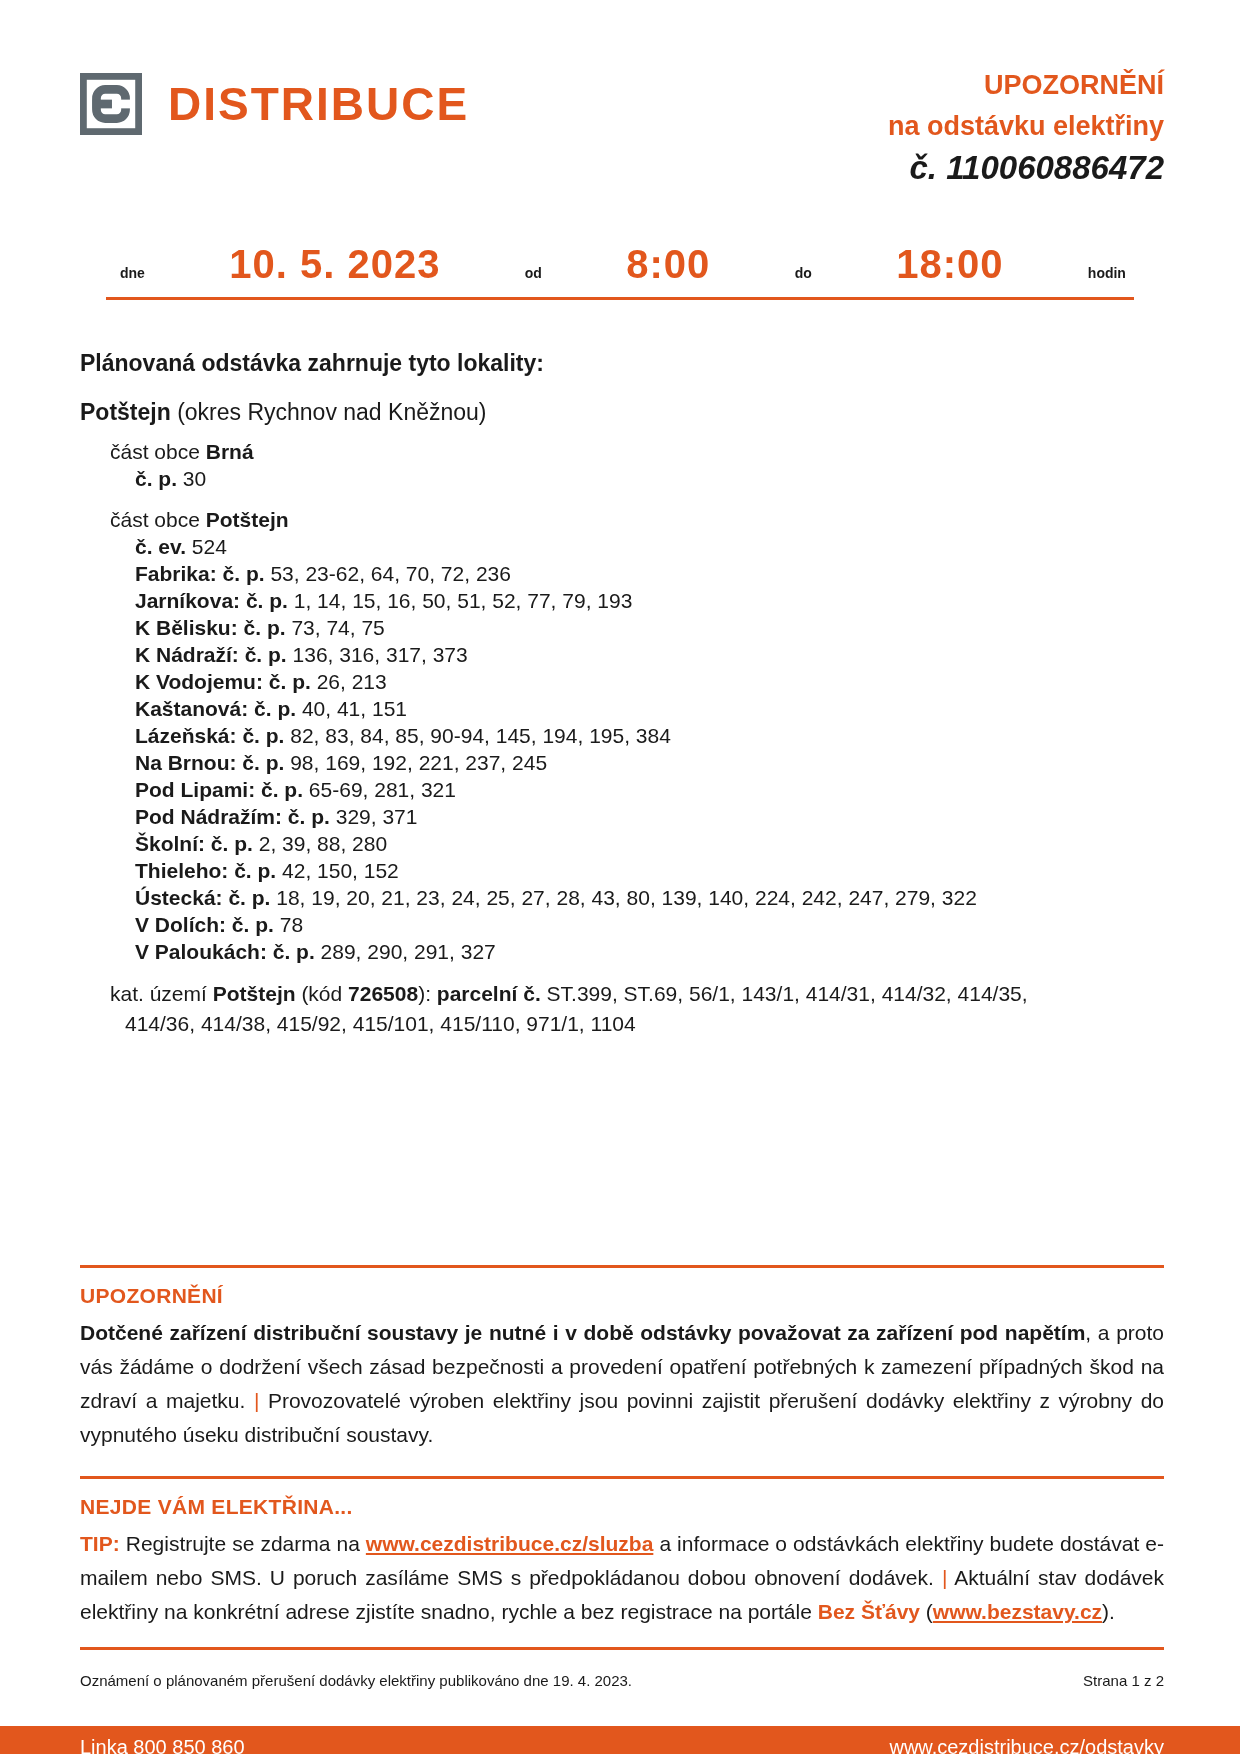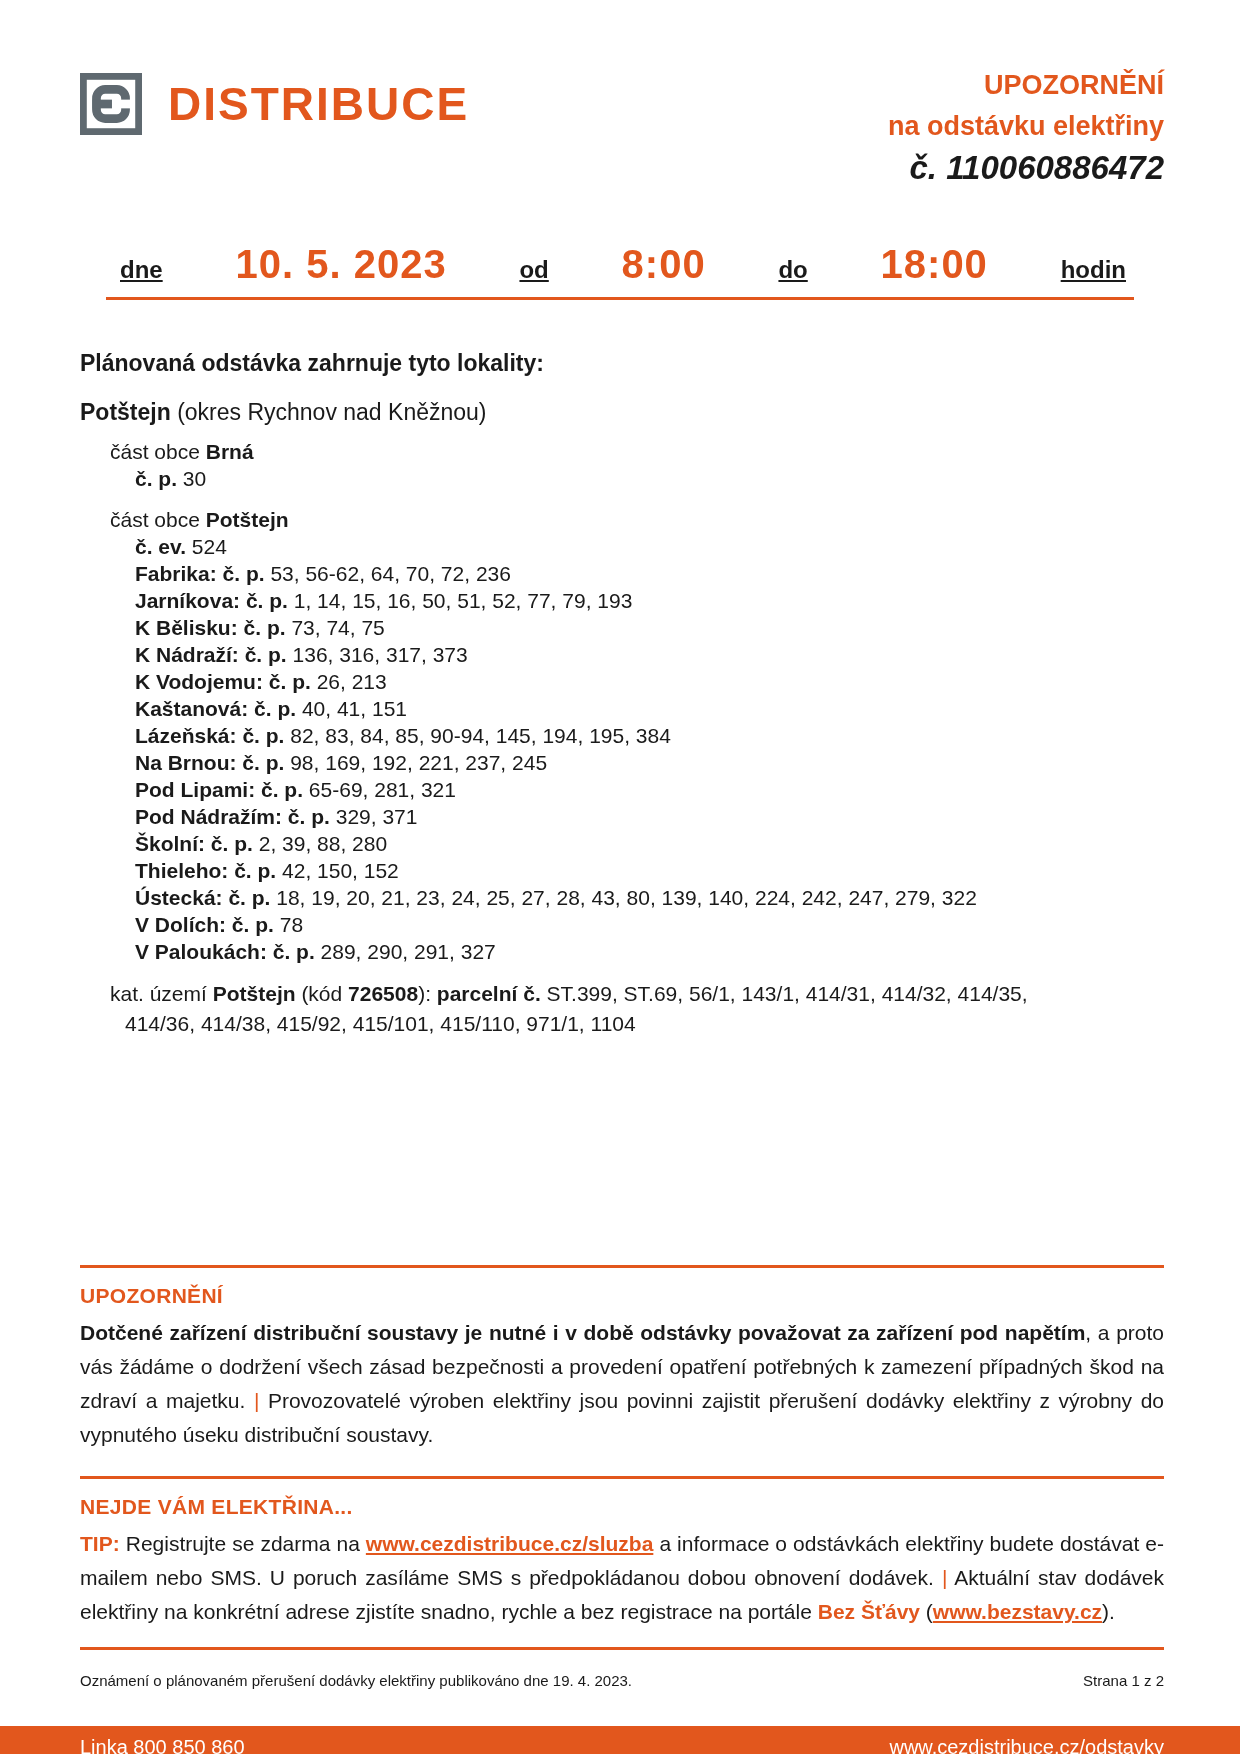--- a/index.html
+++ b/index.html
@@ -25,21 +25,21 @@
   .notice{text-align:right;}
   .notice-l1{font-size:27px;font-weight:bold;color:var(--accent);line-height:41px;}
   .notice-l3{font-size:33px;font-weight:bold;color:var(--ink);line-height:41px;font-style:italic;}
 
   
   .schedule{
     display:flex;justify-content:space-between;align-items:baseline;
     margin:54px 30px 0 26px;padding:0 8px 10px 14px;
     border-bottom:3px solid var(--accent);
   }
-  .sl{font-size:24px;font-weight:bold;text-decoration:underline;}
+  .sl{font-size:14px;font-weight:bold;}
   .sv{font-size:40px;font-weight:bold;color:var(--accent);letter-spacing:1px;}
 
   
   .loc-heading{margin:50px 0 0;font-size:23px;font-weight:bold;}
   .municipality{margin-top:22px;font-size:23px;}
   .parts{margin-top:12px;font-size:21px;}
   .part{margin-bottom:14px;}
   .part-label{padding-left:30px;line-height:27px;}
   .entry{padding-left:55px;line-height:27px;}
   .b{font-weight:bold;}
@@ -108,21 +108,21 @@
     </div>
 
     <div class="parts">
         <div class="part">
           <div class="part-label"><span>část obce </span><span class="b">Brná</span></div>
           <div class="entry"><span class="b">č. p. </span><span>30</span></div>
         </div>
         <div class="part">
           <div class="part-label"><span>část obce </span><span class="b">Potštejn</span></div>
           <div class="entry"><span class="b">č. ev. </span><span>524</span></div>
-          <div class="entry"><span class="b">Fabrika: </span><span class="b">č. p. </span><span>53, 56-62, 64, 70, 72, 236</span></div>
+          <div class="entry"><span class="b">Fabrika: </span><span class="b">č. p. </span><span>53, 23-62, 64, 70, 72, 236</span></div>
           <div class="entry"><span class="b">Jarníkova: </span><span class="b">č. p. </span><span>1, 14, 15, 16, 50, 51, 52, 77, 79, 193</span></div>
           <div class="entry"><span class="b">K Bělisku: </span><span class="b">č. p. </span><span>73, 74, 75</span></div>
           <div class="entry"><span class="b">K Nádraží: </span><span class="b">č. p. </span><span>136, 316, 317, 373</span></div>
           <div class="entry"><span class="b">K Vodojemu: </span><span class="b">č. p. </span><span>26, 213</span></div>
           <div class="entry"><span class="b">Kaštanová: </span><span class="b">č. p. </span><span>40, 41, 151</span></div>
           <div class="entry"><span class="b">Lázeňská: </span><span class="b">č. p. </span><span>82, 83, 84, 85, 90-94, 145, 194, 195, 384</span></div>
           <div class="entry"><span class="b">Na Brnou: </span><span class="b">č. p. </span><span>98, 169, 192, 221, 237, 245</span></div>
           <div class="entry"><span class="b">Pod Lipami: </span><span class="b">č. p. </span><span>65-69, 281, 321</span></div>
           <div class="entry"><span class="b">Pod Nádražím: </span><span class="b">č. p. </span><span>329, 371</span></div>
           <div class="entry"><span class="b">Školní: </span><span class="b">č. p. </span><span>2, 39, 88, 280</span></div>

